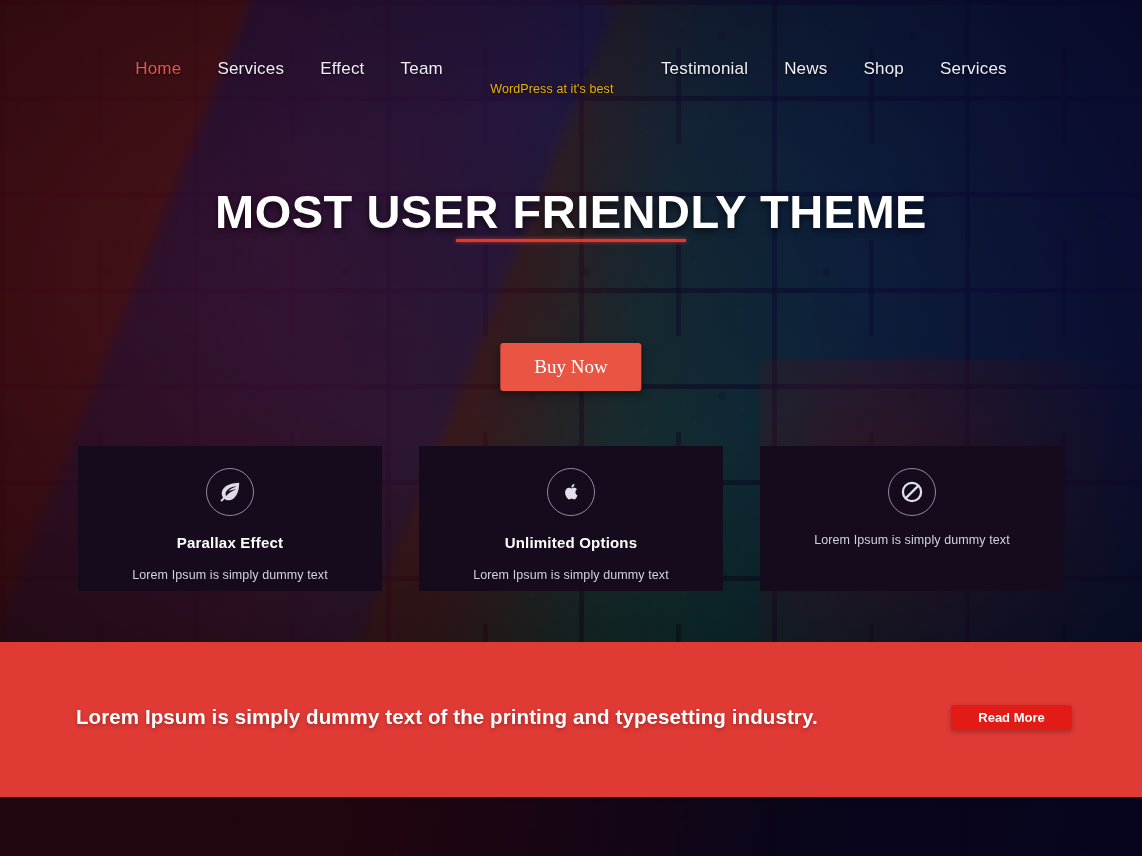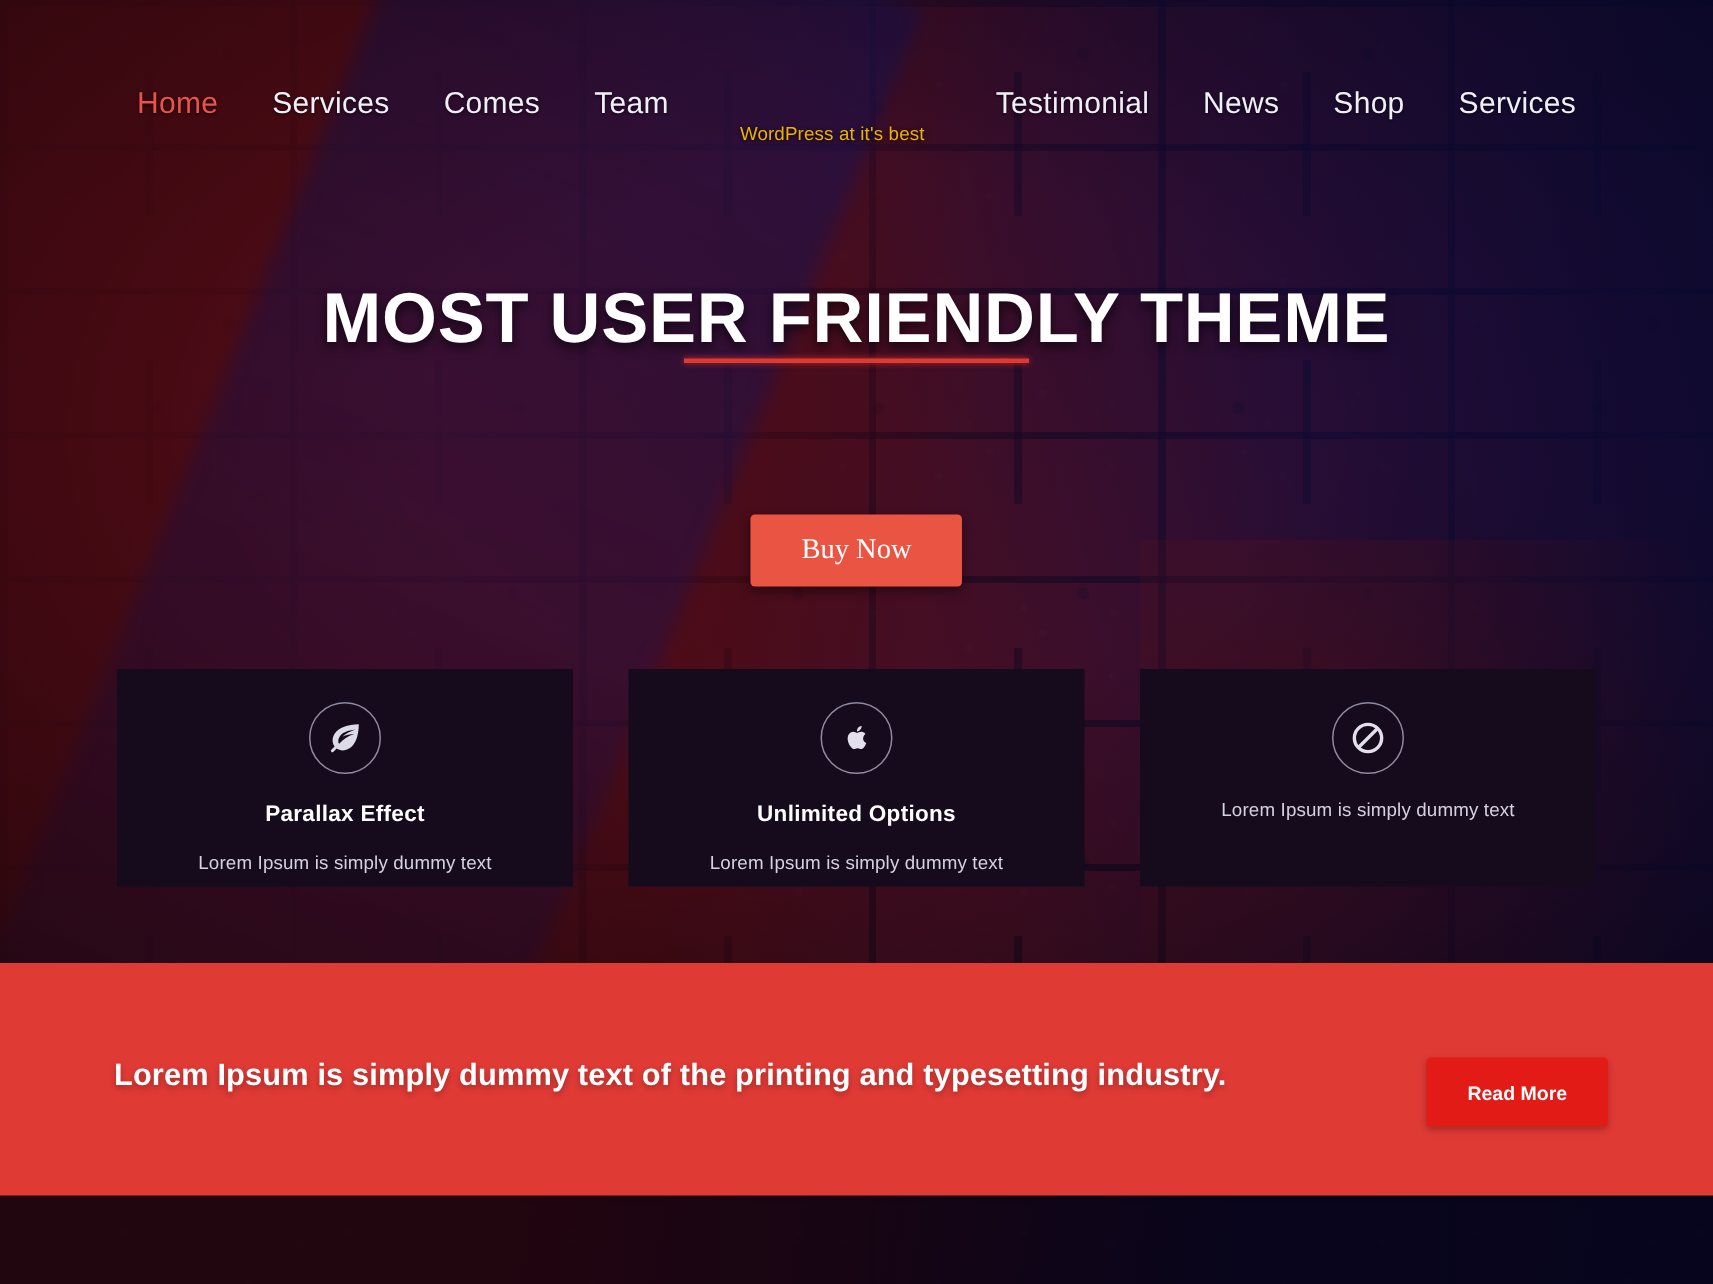--- a/index.html
+++ b/index.html
@@ -7,21 +7,21 @@
   body {
     font-family:"Liberation Sans", sans-serif;
     background:#0b0616;
     position:relative;
   }
 
   
   .hero{
     position:absolute; left:0; top:0; width:1142px; height:642px;
     overflow:hidden;
-    background:#b91c1c;
+    background:#15803d;
   }
   
   .bricks{
     position:absolute; inset:0;
     background-image:
       
       repeating-linear-gradient(to bottom,
         rgba(0,0,0,0.55) 0px, rgba(0,0,0,0.55) 5px,
         rgba(255,255,255,0.0) 5px, rgba(255,255,255,0.0) 96px),
       
@@ -95,21 +95,21 @@
   .header{
     position:absolute; left:0; top:0; width:1142px; height:92px;
     display:flex; align-items:flex-start; justify-content:center;
     z-index:20;
   }
   .nav{
     display:flex; align-items:center; gap:0;
     padding-top:42px;
   }
   .nav a{
-    color:#f0eef6; font-size:20px; letter-spacing:.2px;
+    color:#f0eef6; font-size:17px; letter-spacing:.2px;
     text-decoration:none; padding:0 18px; white-space:nowrap;
     text-shadow:0 1px 2px rgba(0,0,0,.75);
   }
   .nav a.active{ color:#e8544a; }
   .logo-block{
     text-align:center; padding:0 16px; margin-top:22px;
     width:182px;
   }
   .logo-main{
     color:#fff; font-size:30px; font-weight:400; letter-spacing:1px;
@@ -174,21 +174,21 @@
     background:#e03a35; z-index:15;
   }
   .cta-text{
     position:absolute; left:76px; top:705px;
     color:#ffffff; font-size:20.5px; font-weight:bold; letter-spacing:.1px;
     text-shadow:0 2px 4px rgba(0,0,0,.28);
     z-index:16;
   }
   .cta-btn{
     position:absolute; left:951px; top:705px;
-    width:121px; height:46px; background:#e21b17; color:#fff; border:none;
+    width:121px; height:25px; background:#e21b17; color:#fff; border:none;
     cursor:pointer; font-family:"Liberation Sans", sans-serif;
     font-size:13px; font-weight:bold; border-radius:3px;
     box-shadow:0 2px 5px rgba(0,0,0,.25);
     z-index:16;
   }
 
   
   .bottom{
     position:absolute; left:0; top:797px; width:1142px; height:59px;
     overflow:hidden; background:#140612;
@@ -220,21 +220,21 @@
     <div class="h-title">MOST USER FRIENDLY THEME</div>
     <div class="h-rule"></div>
     <button class="buy-btn">Buy Now</button>
   </div>
 </div>
 
 <div class="header">
   <nav class="nav">
     <a href="#" class="active">Home</a>
     <a href="#">Services</a>
-    <a href="#">Comes</a>
+    <a href="#">Effect</a>
     <a href="#">Team</a>
 
     <div class="logo-block">
       <div class="logo-sub">WordPress at it's best</div>
     </div>
 
     <a href="#">Testimonial</a>
     <a href="#">News</a>
     <a href="#">Shop</a>
     <a href="#">Services</a>

